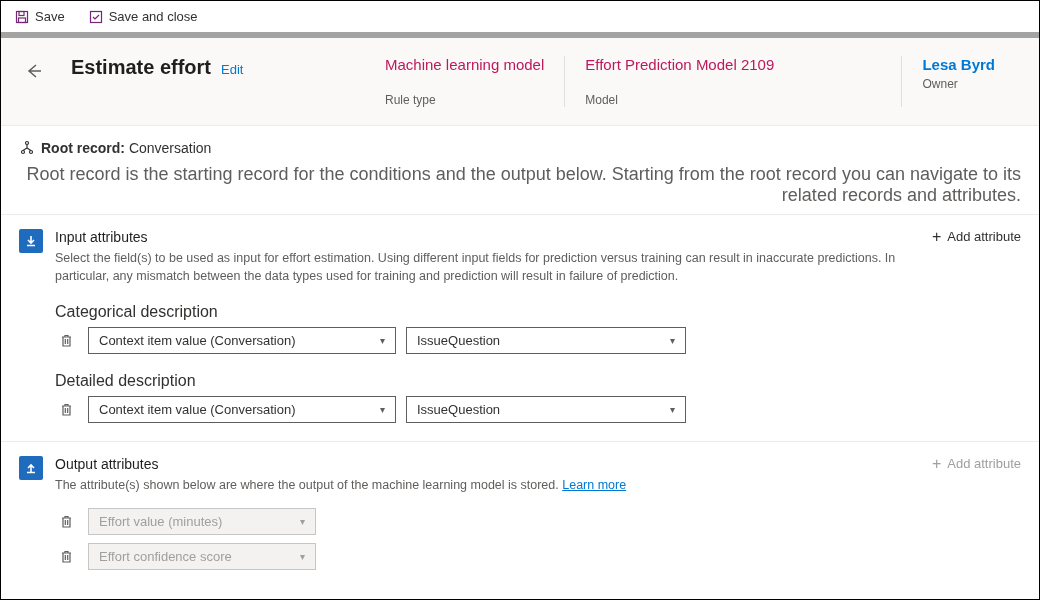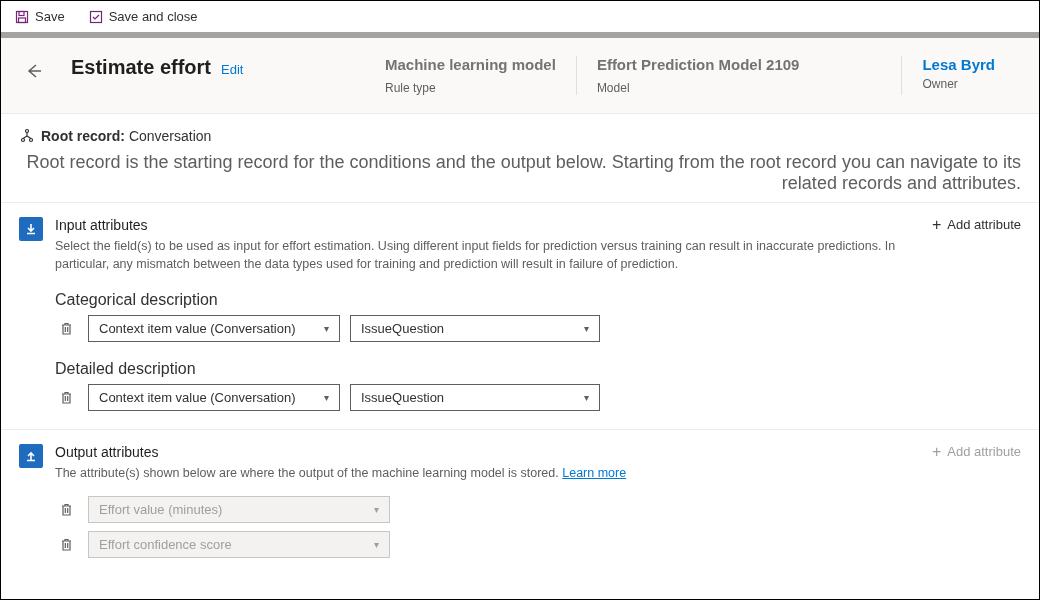--- a/index.html
+++ b/index.html
@@ -57,21 +57,21 @@
     display:flex;
     flex: 1;
     gap: 0;
     margin-left: 40px;
   }
   .meta-col {
     padding: 0 20px;
     border-left: 1px solid #e1dfdd;
   }
   .meta-col:first-child { border-left: none; padding-left: 0; }
-  .meta-title { font-size: 15px; font-weight: 700; color: #737373; margin-bottom: 8px; }
+  .meta-title { font-size: 15px; font-weight: 400; color: #be185d; margin-bottom: 20px; }
   .meta-label { font-size: 12px; color: #605e5c; }
   .owner-block { margin-left: auto; padding-left: 20px; border-left: 1px solid #e1dfdd; }
   .owner-name { font-size: 15px; font-weight: 600; color: #0078d4; margin-bottom: 4px; }
 
   
   .root-record {
     padding: 14px 18px 8px 18px;
   }
   .root-record-label {
     display:flex; align-items:center; gap:6px;
@@ -123,29 +123,29 @@
   .delete-btn { background:none;border:none;cursor:pointer;color:#605e5c; padding:4px; }
   .select {
     display:flex; align-items:center; justify-content:space-between;
     border: 1px solid #605e5c;
     padding: 5px 10px;
     font-size: 13px;
     background: #fff;
     cursor: pointer;
     color: #323130;
   }
-  .select.w1 { width: 252px; }
-  .select.w2 { width: 250px; }
+  .select.w1 { width: 308px; }
+  .select.w2 { width: 280px; }
   .select.disabled {
     background: #f3f2f1;
     border-color: #c8c6c4;
     color: #a19f9d;
     cursor: default;
   }
-  .select.wout { width: 302px; }
+  .select.wout { width: 228px; }
   .chev { color:#605e5c; font-size:10px; }
   .select.disabled .chev { color:#a19f9d; }
 
   .output-group { margin-top: 14px; margin-left: 36px; }
   .output-row { display:flex; align-items:center; gap:10px; margin-bottom:8px; }
 
   svg { display:block; }
 </style>
 </head>
 <body>

